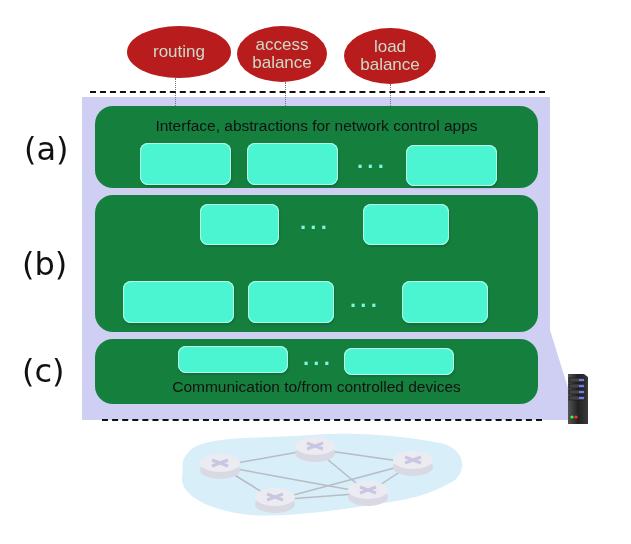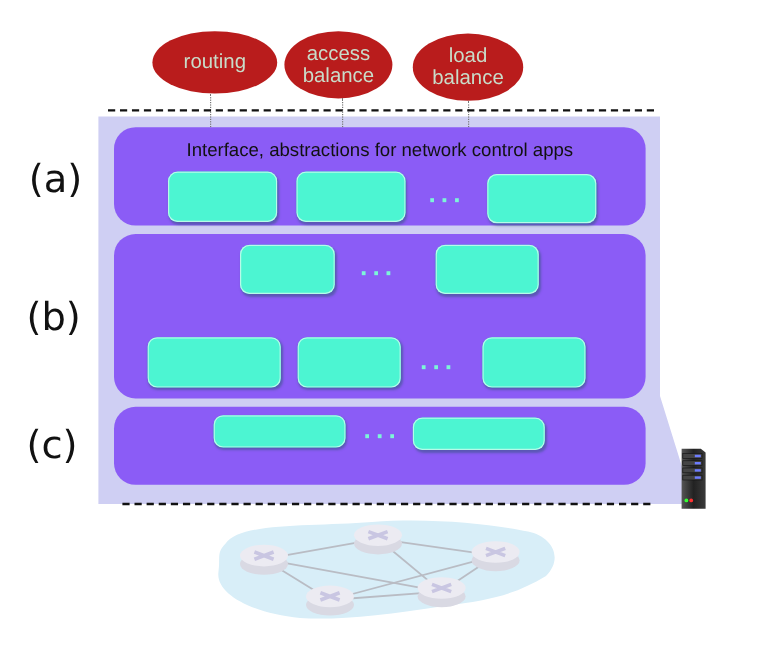--- a/index.html
+++ b/index.html
@@ -11,21 +11,21 @@
   .bubble { position: absolute; border-radius: 50%; background: #b91c1c;
             color: #c9dcc9; text-align: center; display: flex; align-items: center;
             justify-content: center; font-size: 17px; line-height: 18px; }
 
   .dashed { position: absolute; height: 0; border-top: 2px dashed #111; }
   .vdot { position: absolute; width: 0; border-left: 1px dotted #777; }
 
   
   .panel-svg { position: absolute; left: 0; top: 0; }
 
-  .layer { position: absolute; background: #8b5cf6; border-radius: 18px; }
+  .layer { position: absolute; background: #15803d; border-radius: 18px; }
   .tile { position: absolute; background: #4cf5d2; border-radius: 8px;
           box-shadow: inset 0 0 0 1px #b7fbe9, 1px 2px 2px rgba(0,80,60,0.35); }
   .layer-text { position: absolute; left: 0; right: 0; text-align: center;
                 font-size: 15.5px; color: #111; white-space: nowrap; }
   .ellipsis { position: absolute; color: #7cf6d8; font-size: 22px; font-weight: bold;
               letter-spacing: 3px; line-height: 10px; }
 
   .label { position: absolute; font-family: "DejaVu Sans", sans-serif;
            font-size: 32px; color: #111; }
 </style>
@@ -74,20 +74,21 @@
   <div class="tile" style="left:28px;top:86px;width:111px;height:42px;"></div>
   <div class="tile" style="left:153px;top:86px;width:86px;height:42px;"></div>
   <div class="ellipsis" style="left:255px;top:106px;">···</div>
   <div class="tile" style="left:307px;top:86px;width:86px;height:42px;"></div>
 </div>
 
 <div class="layer" style="left:95px;top:339px;width:443px;height:65px;">
   <div class="tile" style="left:83px;top:7px;width:110px;height:27px;"></div>
   <div class="ellipsis" style="left:208px;top:20px;">···</div>
   <div class="tile" style="left:249px;top:9px;width:110px;height:27px;"></div>
+  <div class="layer-text" style="top:39px;">Communication to/from controlled devices</div>
 </div>
 
 <svg class="abs" style="left:566px;top:372px;" width="24" height="54" viewBox="0 0 24 54">
   <defs>
     <linearGradient id="srvg" x1="0" x2="1">
       <stop offset="0" stop-color="#555"></stop>
       <stop offset="0.5" stop-color="#222"></stop>
       <stop offset="1" stop-color="#3a3a3a"></stop>
     </linearGradient>
   </defs>

